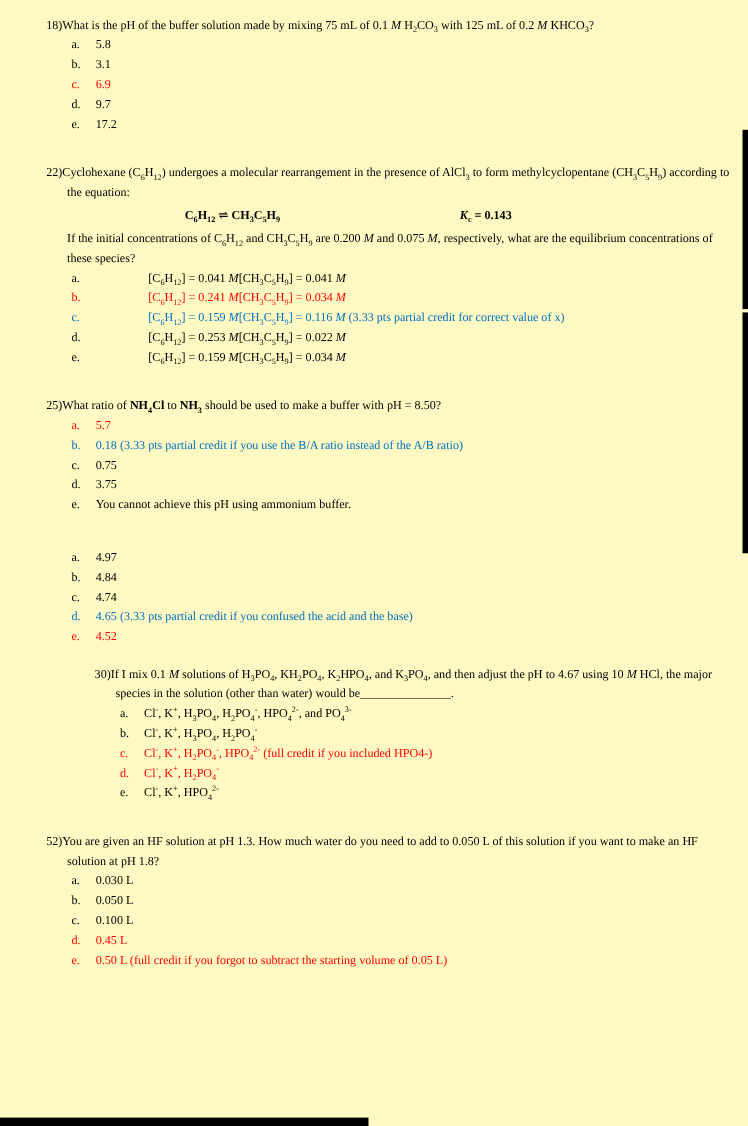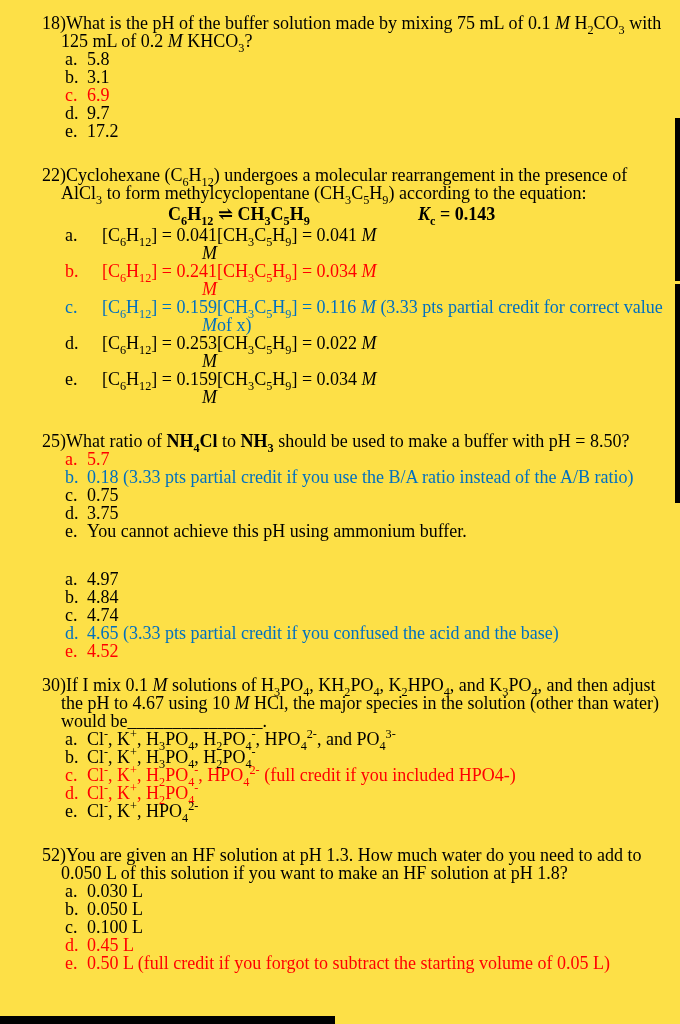--- a/index.html
+++ b/index.html
@@ -1,33 +1,33 @@
 <!DOCTYPE html>
 <html><head>
 <meta charset="utf-8">
 <style>
   * { margin: 0; padding: 0; box-sizing: border-box; }
   html, body { background: #ffffff; }
   .page {
     position: relative;
     width: 680px;
     height: 1024px;
-    background: #fde047;
+    background: #fef9c3;
     font-family: "Liberation Serif", "DejaVu Serif", serif;
-    font-size: 18px;
+    font-size: 11px;
     line-height: 18px;
     color: #000000;
     overflow: hidden;
   }
   .content { padding: 14px 10px 0 42px; }
   sub, sup { font-size: 0.68em; line-height: 0; }
   .question { margin-top: 26px; }
   .question:first-child { margin-top: 0; }
   .q29 { margin-top: 30px; }
-  .q30 { margin-top: 16px; }
+  .q30 { margin-top: 16px; margin-left: 44px; }
   .stem { margin-left: 19px; text-indent: -19px; }
   .follow-up { margin-left: 19px; }
   .equation { display: flex; margin: 3px 0 3px 126px; font-weight: bold; }
   .eq-formula { width: 250px; flex-shrink: 0; }
   .opts { }
   .opt { display: flex; margin-left: 23px; }
   .letter { width: 22px; flex-shrink: 0; }
   .opt-text { flex: 1; }
   .col1 { width: 130px; flex-shrink: 0; text-align: right; }
   .c-black { color: #000000; }
@@ -69,20 +69,21 @@
           </div>
       </div>
     </section>
 
     <section class="question">
       <p class="stem"><span class="qnum">22)</span><span>Cyclohexane (C<sub>6</sub>H<sub>12</sub>) undergoes a molecular rearrangement in the presence of AlCl<sub>3</sub> to form methylcyclopentane (CH<sub>3</sub>C<sub>5</sub>H<sub>9</sub>) according to the equation:</span></p>
       <p class="equation">
           <span class="eq-formula">C<sub>6</sub>H<sub>12</sub> ⇌ CH<sub>3</sub>C<sub>5</sub>H<sub>9</sub></span>
           <span class="eq-kc"><i>K</i><sub>c</sub> = 0.143</span>
         </p>
+      <p class="follow-up">If the initial concentrations of C<sub>6</sub>H<sub>12</sub> and CH<sub>3</sub>C<sub>5</sub>H<sub>9</sub> are 0.200 <i>M</i> and 0.075 <i>M</i>, respectively, what are the equilibrium concentrations of these species?</p>
       <div class="opts">
         <div class="opt c-black">
             <span class="letter">a.</span>
             <span class="col1">[C<sub>6</sub>H<sub>12</sub>] = 0.041 <i>M</i></span>
             <span class="opt-text">[CH<sub>3</sub>C<sub>5</sub>H<sub>9</sub>] = 0.041 <i>M</i></span>
           </div>
         <div class="opt c-red">
             <span class="letter">b.</span>
             <span class="col1">[C<sub>6</sub>H<sub>12</sub>] = 0.241 <i>M</i></span>
             <span class="opt-text">[CH<sub>3</sub>C<sub>5</sub>H<sub>9</sub>] = 0.034 <i>M</i></span>

